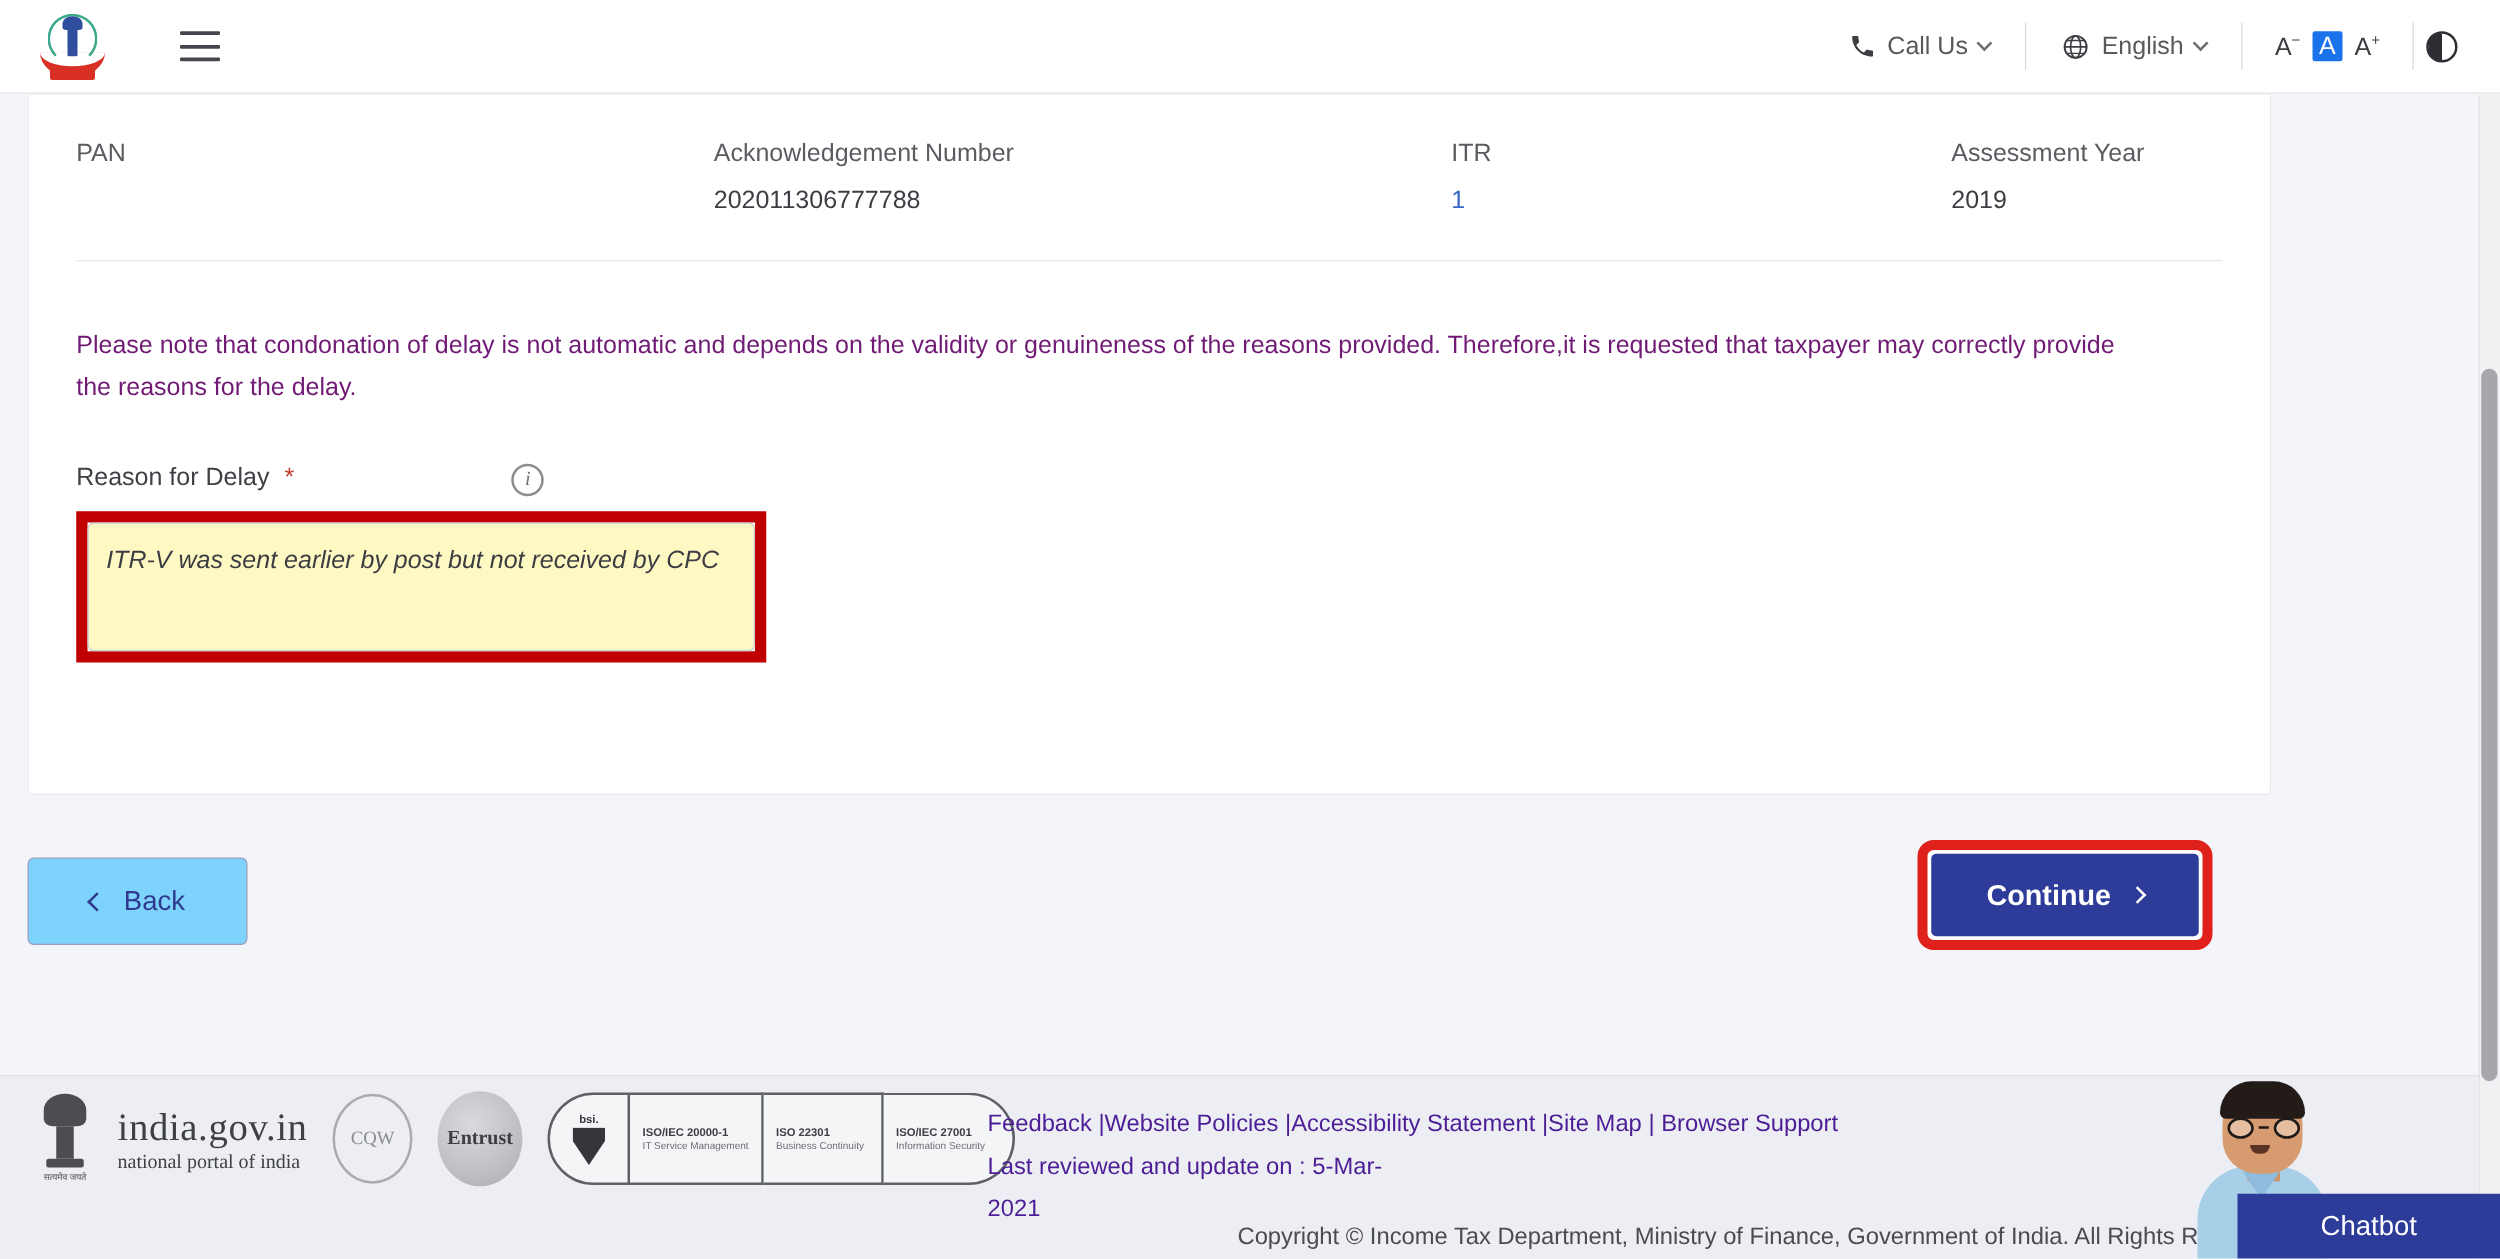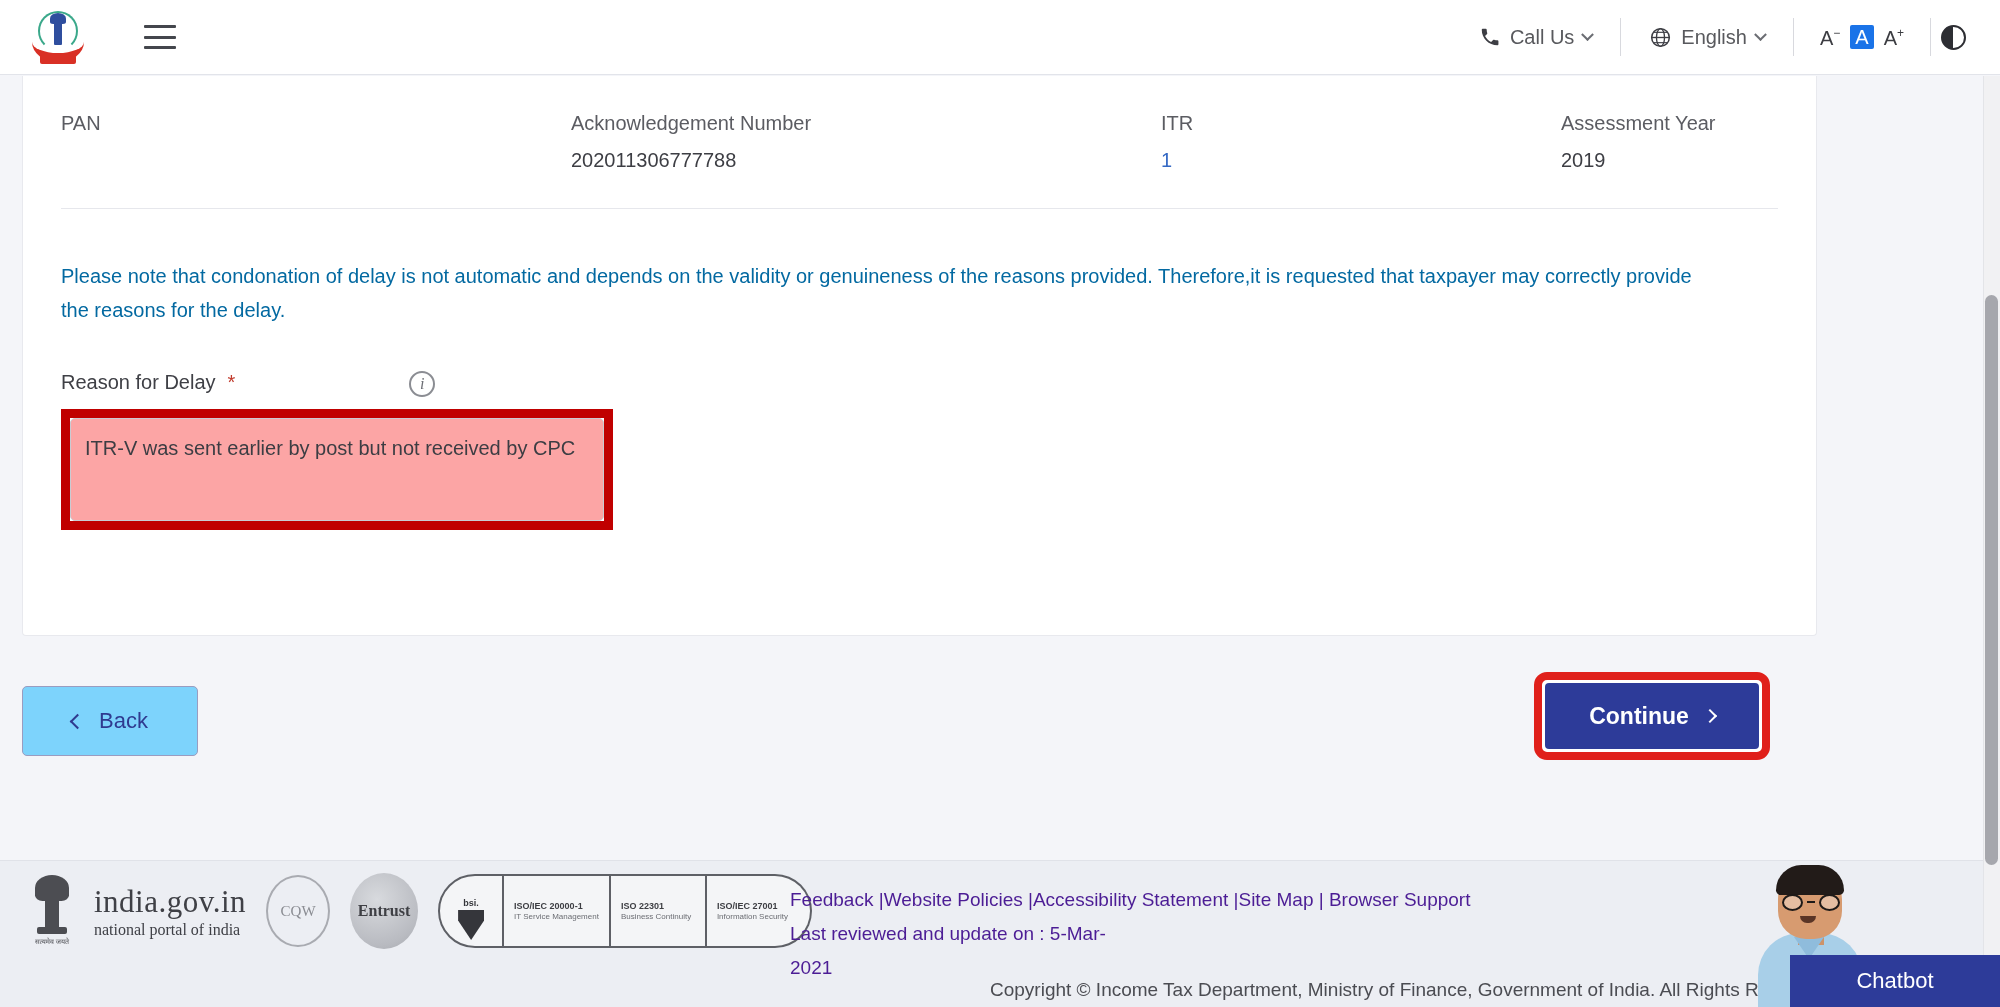--- a/index.html
+++ b/index.html
@@ -182,21 +182,21 @@
   .sum-value.link { color: #3569c4; }
   .divider {
     height: 1px;
     background: #e6e7ec;
     margin: 36px 0 0 0;
   }
   .note {
     margin-top: 50px;
     font-size: 20px;
     line-height: 34px;
-    color: #0369a1;
+    color: #701a75;
     max-width: 1660px;
   }
   .field-label-row {
     margin-top: 44px;
     display: flex;
     align-items: flex-start;
     width: 600px;
   }
   .field-label {
     font-size: 20px;
@@ -235,21 +235,22 @@
     height: 103px;
     border: 1px solid #c9cbd2;
     border-radius: 5px;
     padding: 12px 14px;
     font-family: "Liberation Sans", sans-serif;
     font-size: 20px;
     line-height: 34px;
     color: #3c3d43;
     resize: none;
     outline: none;
-    background: #fca5a5;
+    background: #fef9c3;
+    font-style: italic;
   }
 
   
   .actions {
     position: absolute;
     left: 22px;
     top: 672px;
     width: 1795px;
     height: 110px;
   }
@@ -399,21 +400,20 @@
     justify-content: center;
     background: #f4f5f7;
     min-width: 96px;
   }
   .iso-cell:first-child {
     border-left: 2px solid #5e6066;
     border-radius: 37px 0 0 37px;
     min-width: 66px;
     align-items: center;
     padding: 6px;
-    justify-content: flex-end;
   }
   .iso-cell:last-child {
     border-radius: 0 37px 37px 0;
     padding-right: 22px;
   }
   .iso-cell .t1 { font-size: 9px; color: #3d3e43; font-weight: bold; line-height: 11px; }
   .iso-cell .t2 { font-size: 8px; color: #6b6d73; line-height: 10px; }
   .bsi-mark {
     width: 26px; height: 30px;
     background: #35363b;

